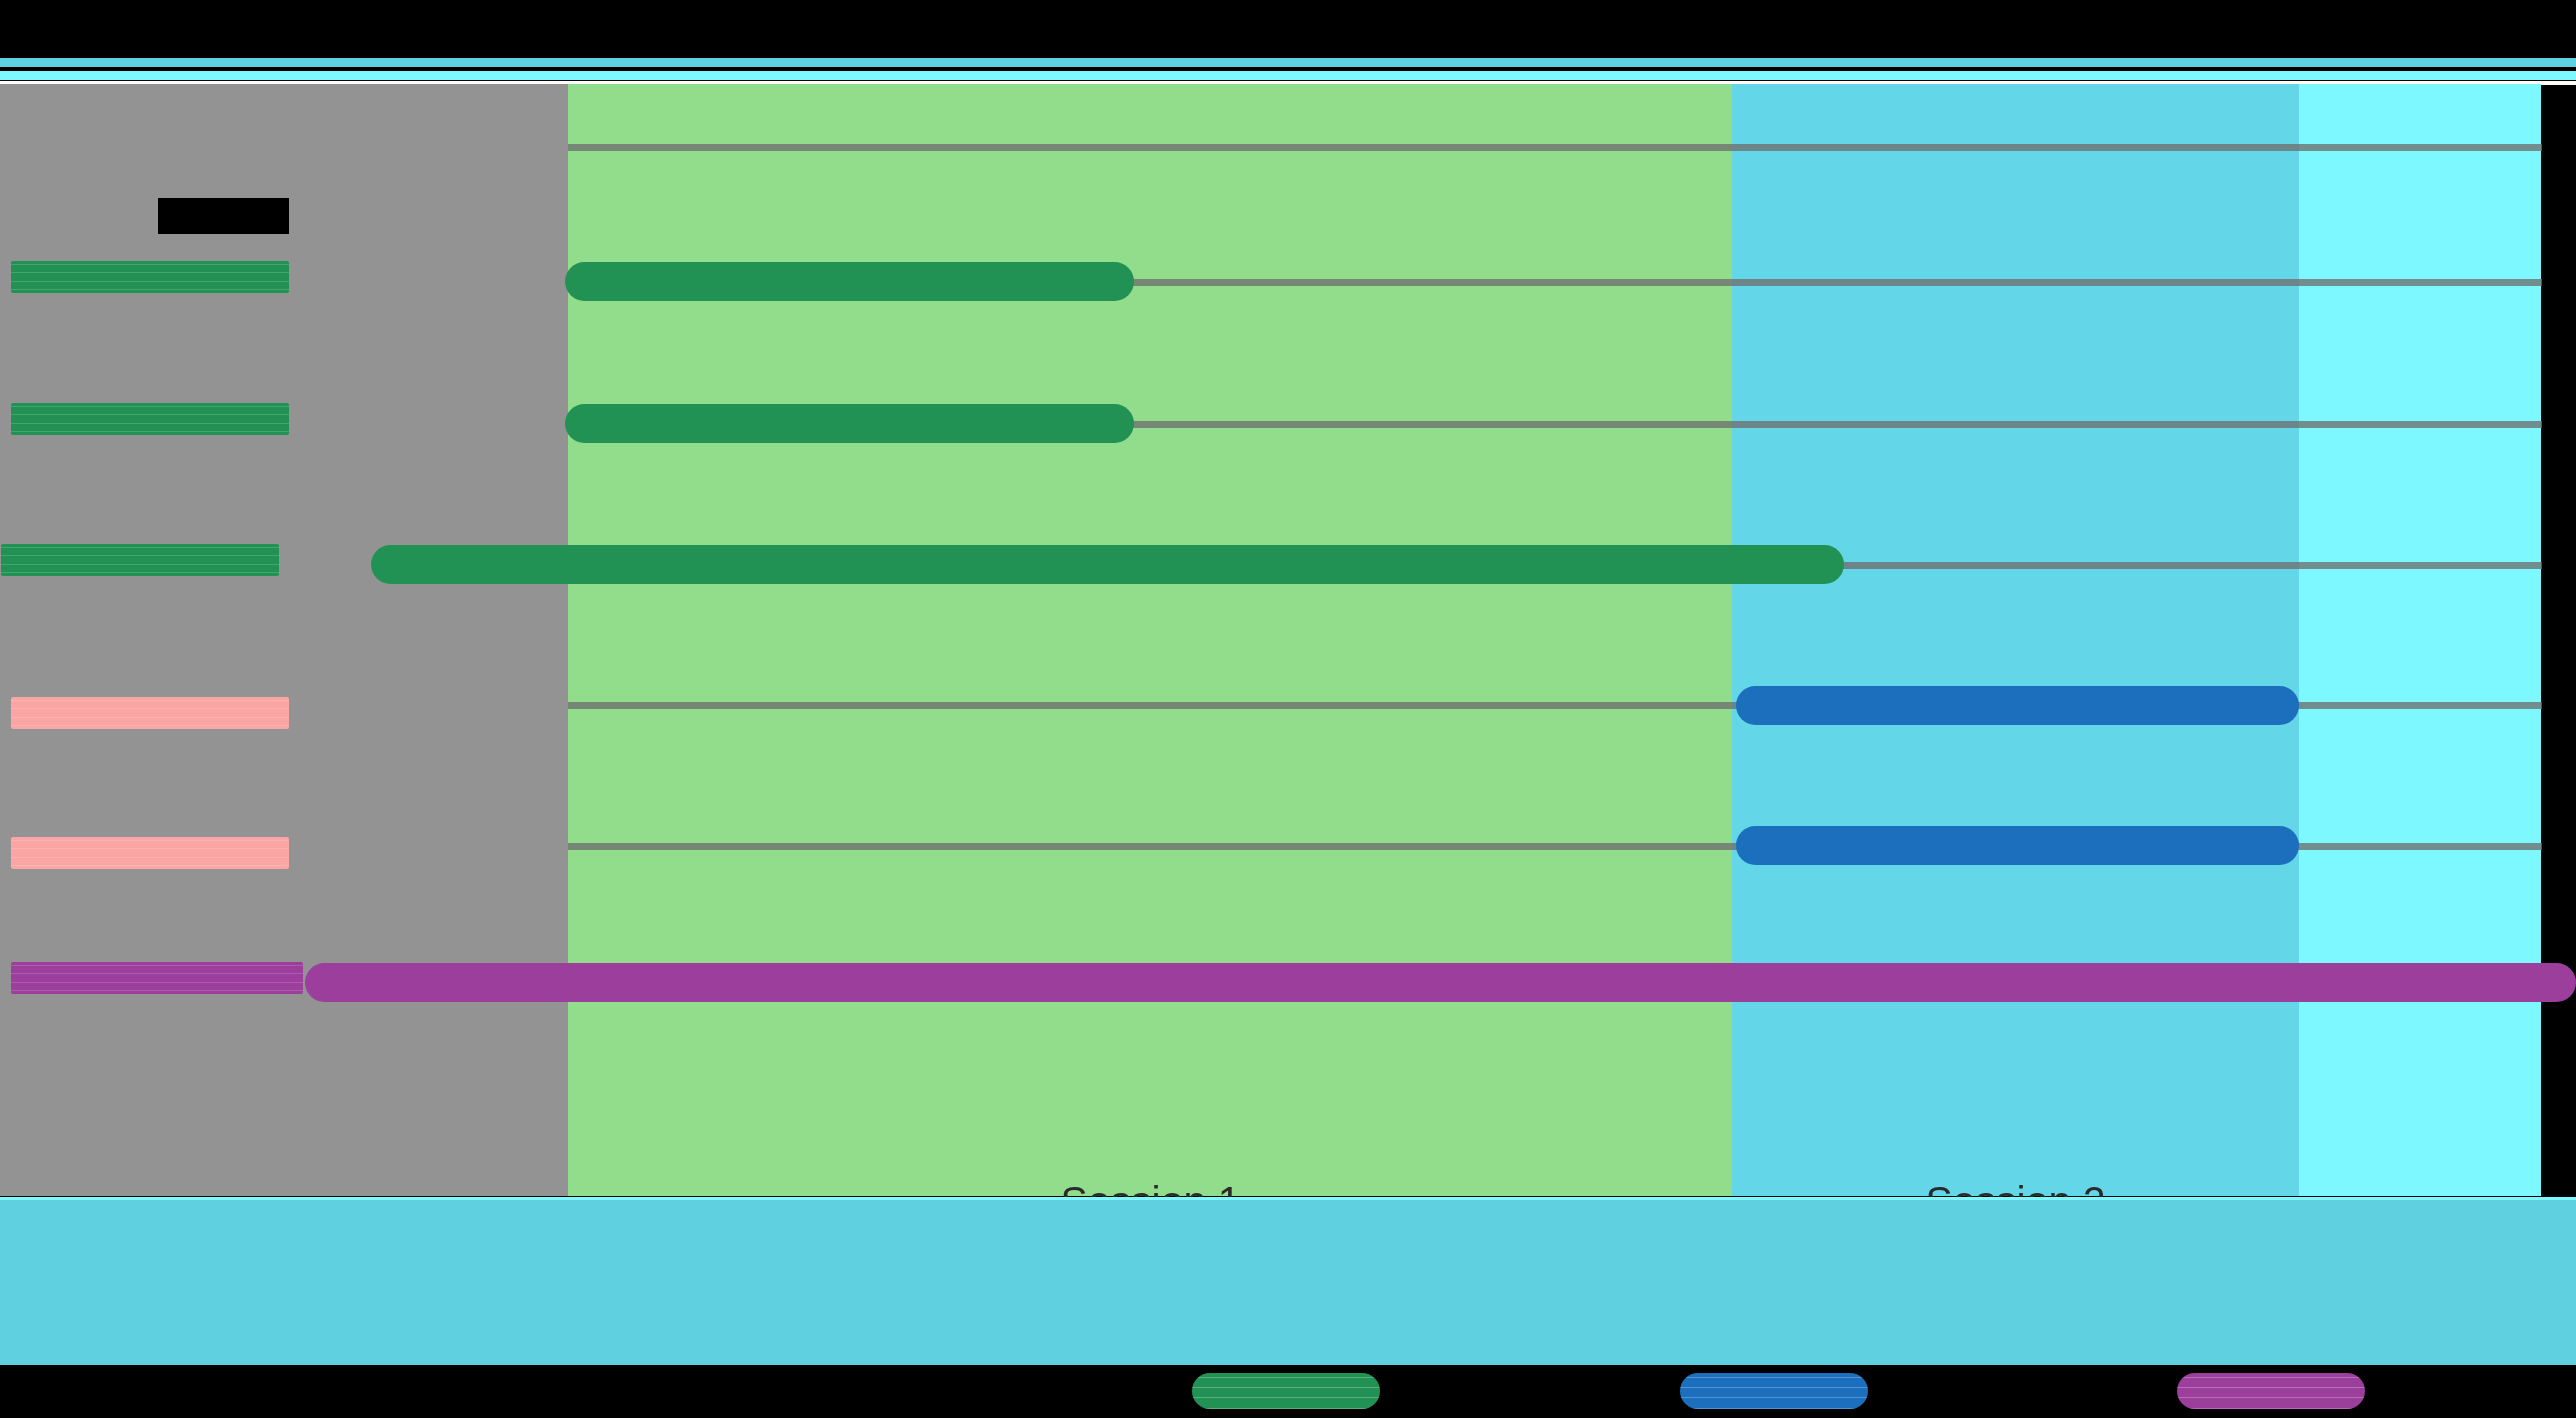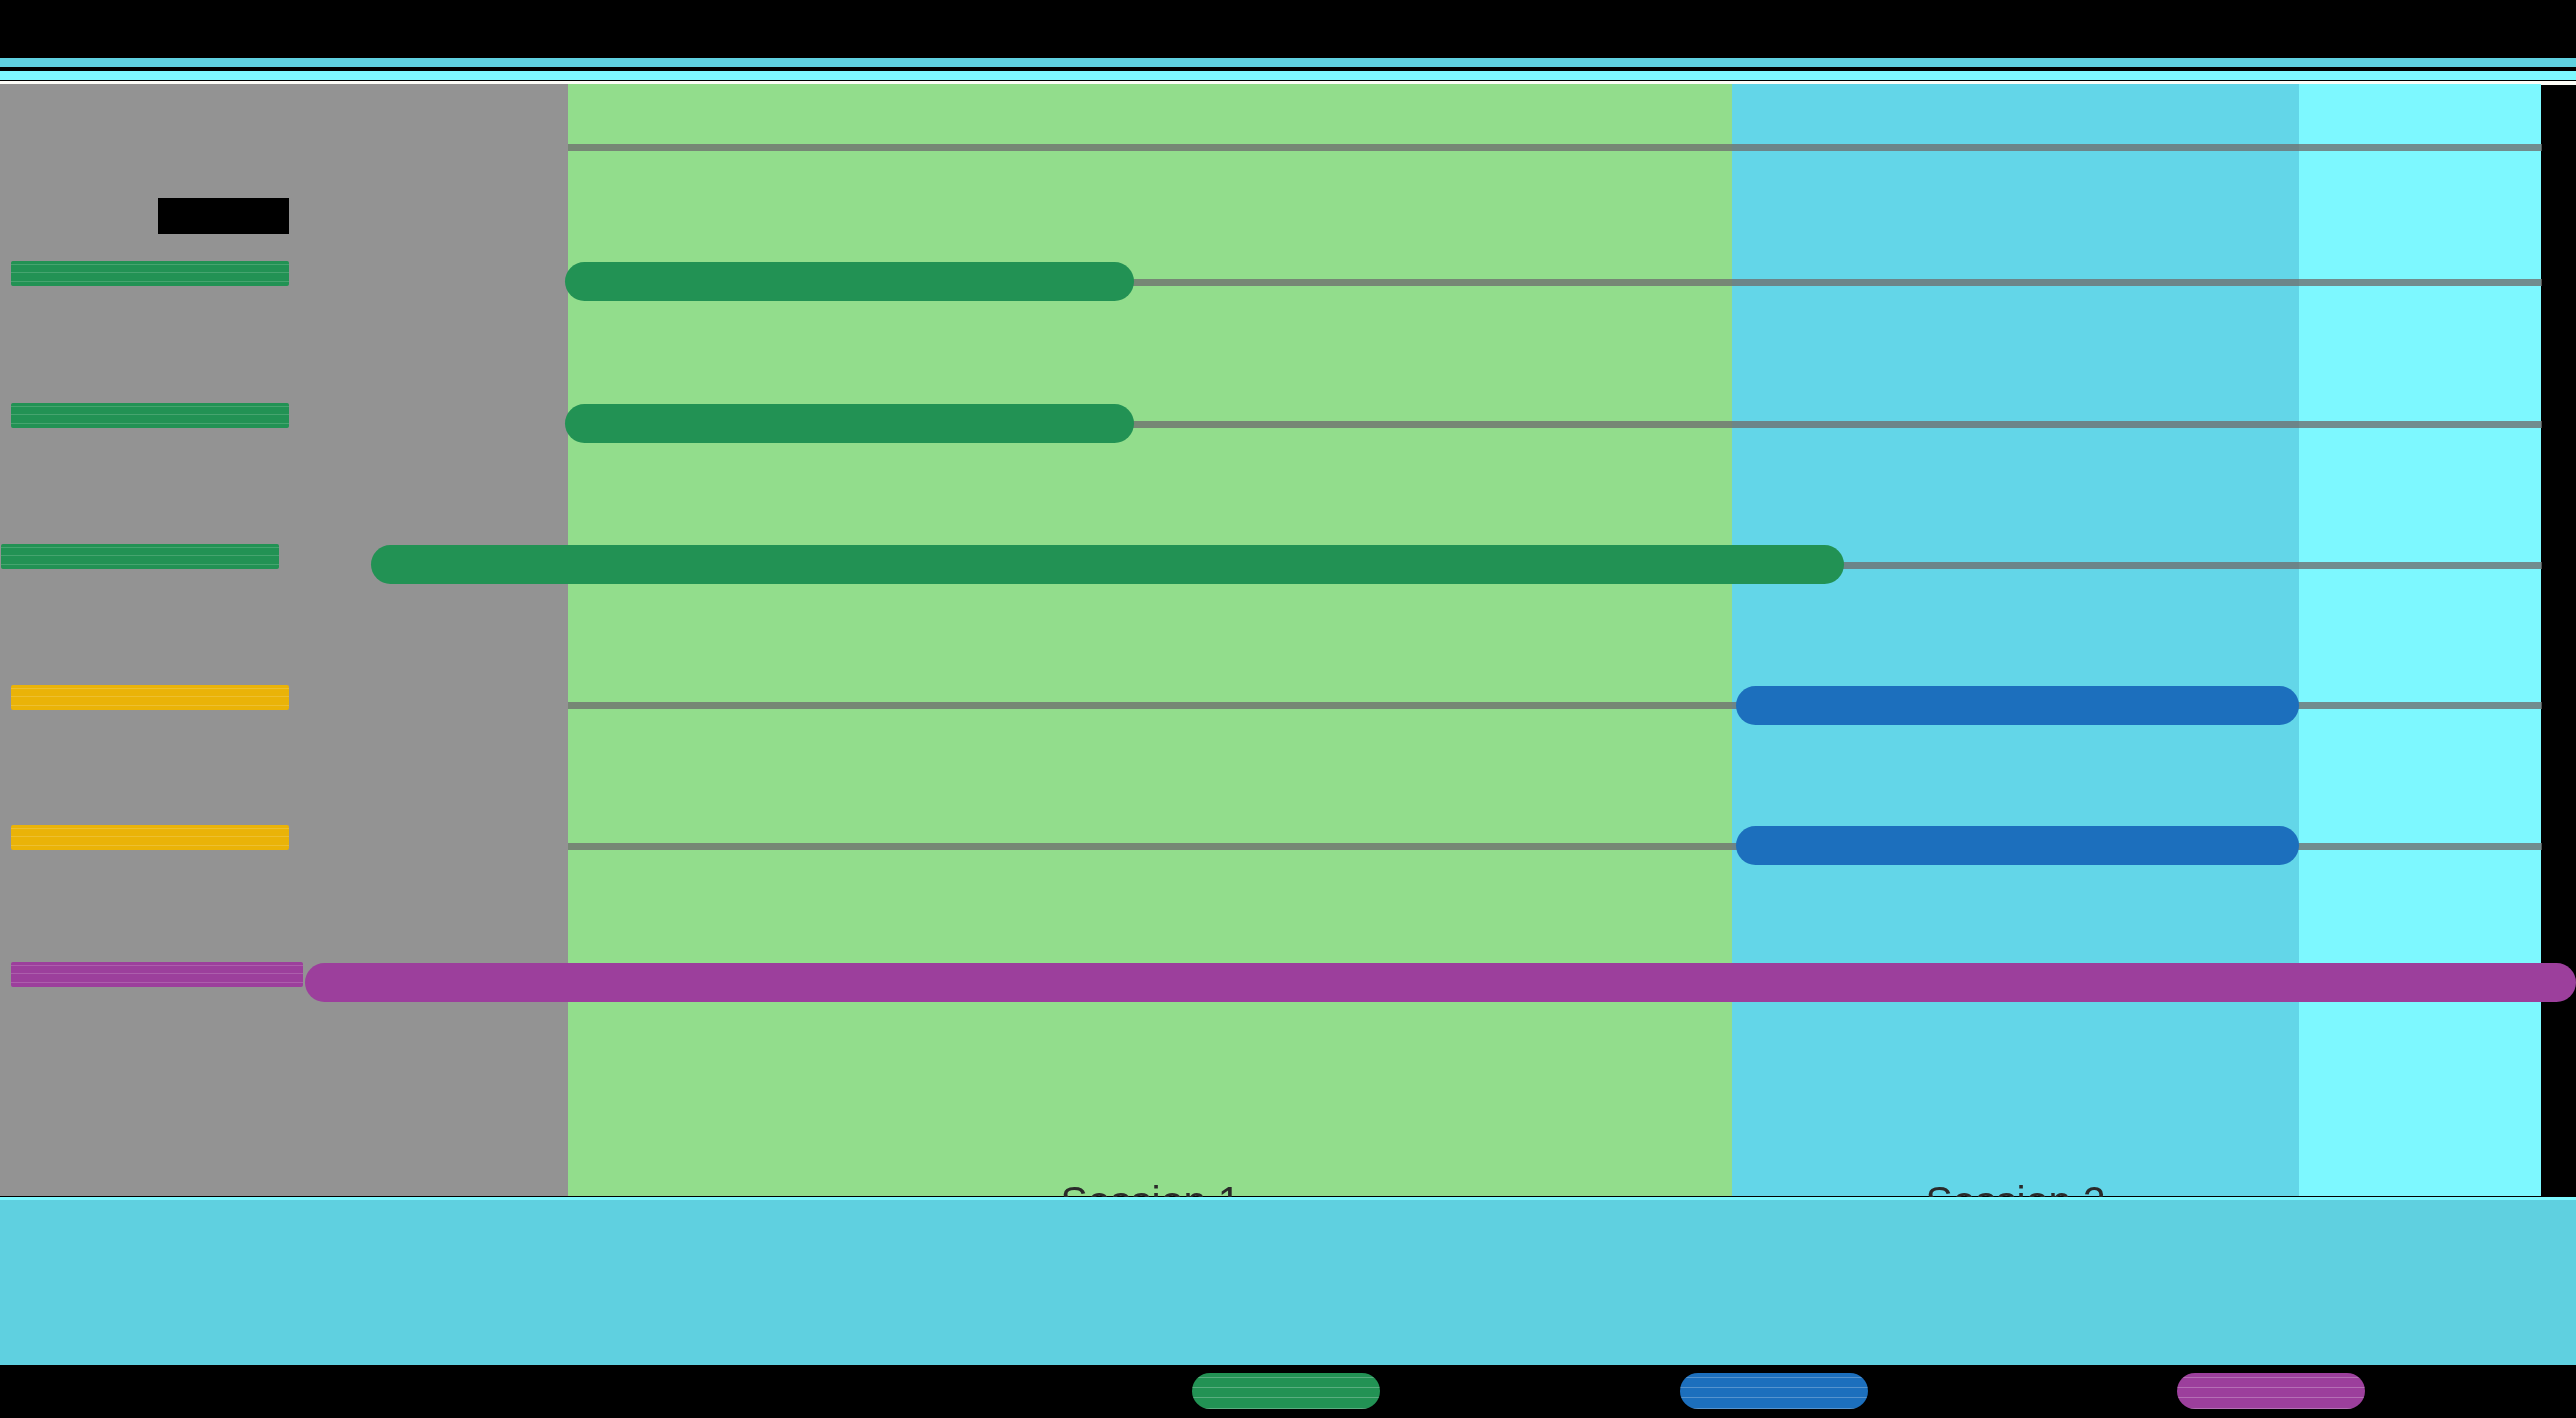--- a/index.html
+++ b/index.html
@@ -52,31 +52,31 @@
     height: 39px;
     border-radius: 20px;
   }
   .bar.green   { background: #229254; }
   .bar.blue    { background: #1c6fbd; }
   .bar.magenta { background: #9c3f9c; }
 
   
   .ylabel {
     position: absolute;
-    height: 25px;
+    height: 32px;
     border-radius: 1.9px;
     overflow: hidden;
     color: transparent;
     font-size: 28px;
     line-height: 38px;
     text-indent: 5.6px;
     white-space: nowrap;
   }
   .ylabel.green   { background: #229254; }
-  .ylabel.blue    { background: #eab308; }
+  .ylabel.blue    { background: #fca5a5; margin-top: 12px; }
   .ylabel.magenta { background: #9c3f9c; font-family: Liberation Serif, serif; }
   
   .ylabel::after {
     content: "";
     position: absolute; inset: 0;
     background: repeating-linear-gradient(
       to bottom,
       rgba(255,255,255,0.00) 0px,
       rgba(255,255,255,0.00) 2.8px,
       rgba(255,255,255,0.16) 2.8px,

